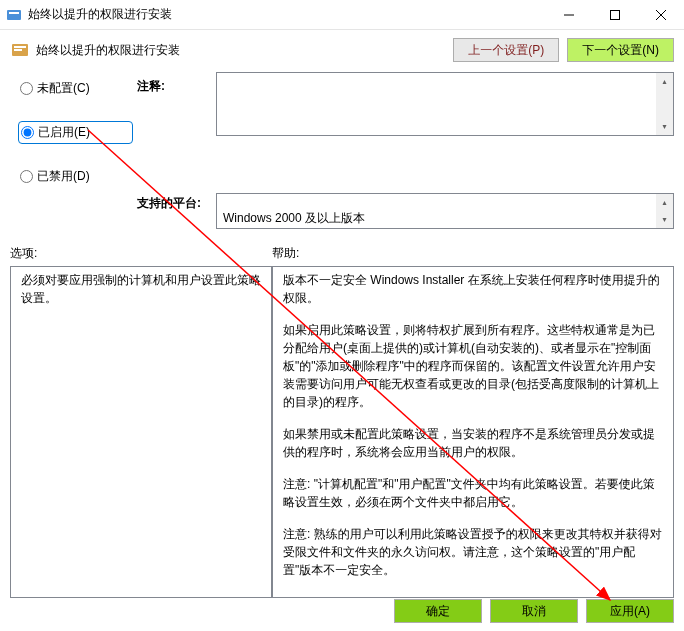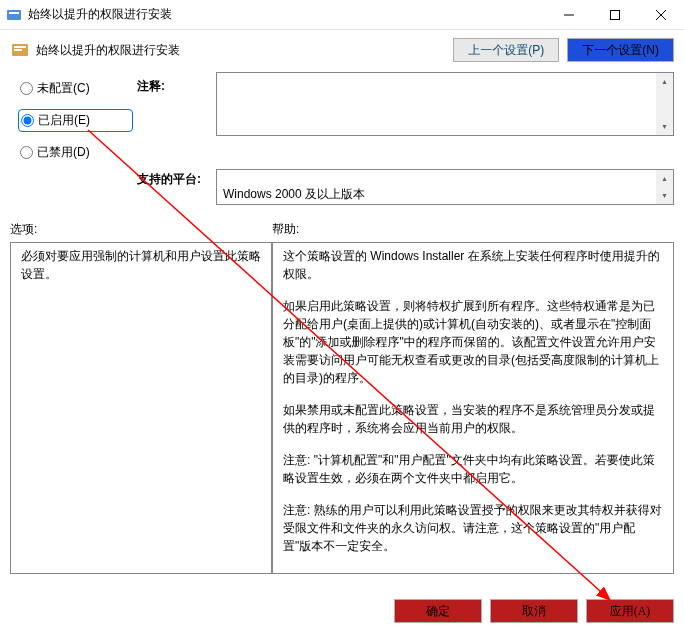--- a/index.html
+++ b/index.html
@@ -48,41 +48,41 @@
   .header-icon {
     width: 20px; height: 20px;
     margin-right: 6px;
   }
   .header-title { flex: 1; font-size: 12px; }
   .header-buttons { display: flex; gap: 8px; }
   .hdr-btn {
     height: 24px;
     padding: 0 14px;
     border: 1px solid #adadad;
-    background: #1d4ed8;
+    background: #bef264;
     font-size: 12px;
     display: flex; align-items: center;
     cursor: pointer;
   }
   .hdr-btn.disabled {
-    color: #0c4a6e;
+    color: #7f1d1d;
     background: #e8e8e8;
   }
   
   .config-area {
     display: grid;
     grid-template-columns: 115px 75px 1fr;
     column-gap: 4px;
     padding: 0 10px 0 18px;
     align-items: start;
   }
   .radio-column {
     display: flex;
     flex-direction: column;
-    gap: 10px;
+    gap: 22px;
     padding-top: 6px;
   }
   .radio-item {
     display: flex;
     align-items: center;
     gap: 4px;
     padding: 2px 2px;
     font-size: 12px;
     white-space: nowrap;
   }
@@ -141,23 +141,23 @@
 
   
   .footer {
     position: absolute;
     bottom: 8px; right: 10px;
     display: flex; gap: 8px;
   }
   .footer button {
     width: 88px; height: 24px;
     border: 1px solid #adadad;
-    background: #b91c1c;
-    font-size: 12px;
-    font-family: Liberation Serif, serif;
+    background: #84cc16;
+    font-size: 12px;
+    font-family: Liberation Sans, sans-serif;
     cursor: pointer;
   }
 
   
   .arrow-overlay {
     position: absolute; inset: 0;
     pointer-events: none;
   }
 </style>
 </head>
@@ -245,21 +245,21 @@
 <div class="lower">
   <div>
     <div class="pane-label">选项:</div>
     <div class="options-box">
       <span>必须对要应用强制的计算机和用户设置此策略设置。</span>
     </div>
   </div>
   <div>
     <div class="pane-label">帮助:</div>
     <div class="help-box" id="help-box">
-    <p>这个策略设置的 Windows Installer 在系统上安装任何程序时使用提升的权限。</p>
+    <p>版本不一定安全 Windows Installer 在系统上安装任何程序时使用提升的权限。</p>
         <p>如果启用此策略设置，则将特权扩展到所有程序。这些特权通常是为已分配给用户(桌面上提供的)或计算机(自动安装的)、或者显示在"控制面板"的"添加或删除程序"中的程序而保留的。该配置文件设置允许用户安装需要访问用户可能无权查看或更改的目录(包括受高度限制的计算机上的目录)的程序。</p>
         <p>如果禁用或未配置此策略设置，当安装的程序不是系统管理员分发或提供的程序时，系统将会应用当前用户的权限。</p>
         <p>注意: "计算机配置"和"用户配置"文件夹中均有此策略设置。若要使此策略设置生效，必须在两个文件夹中都启用它。</p>
         <p>注意: 熟练的用户可以利用此策略设置授予的权限来更改其特权并获得对受限文件和文件夹的永久访问权。请注意，这个策略设置的"用户配置"版本不一定安全。</p>
       </div>
   </div>
 </div>
 
 <div class="footer">
   <button>确定</button>

